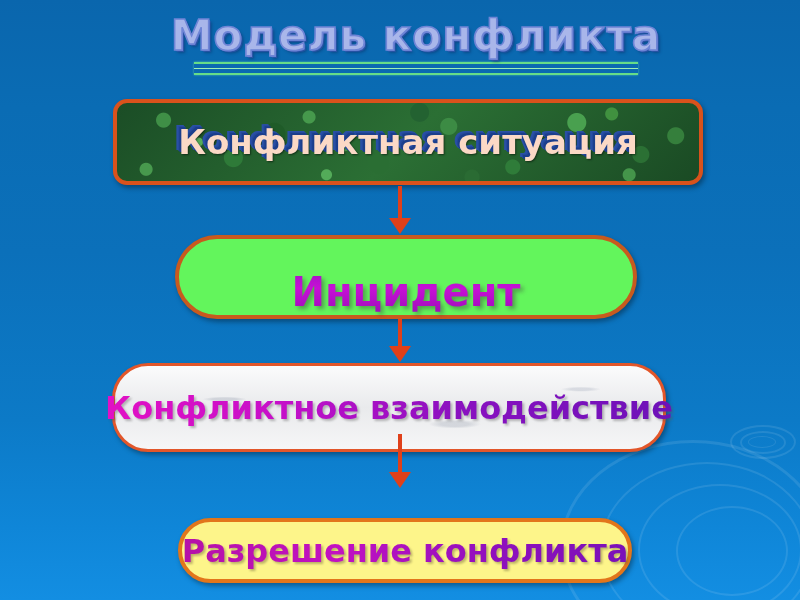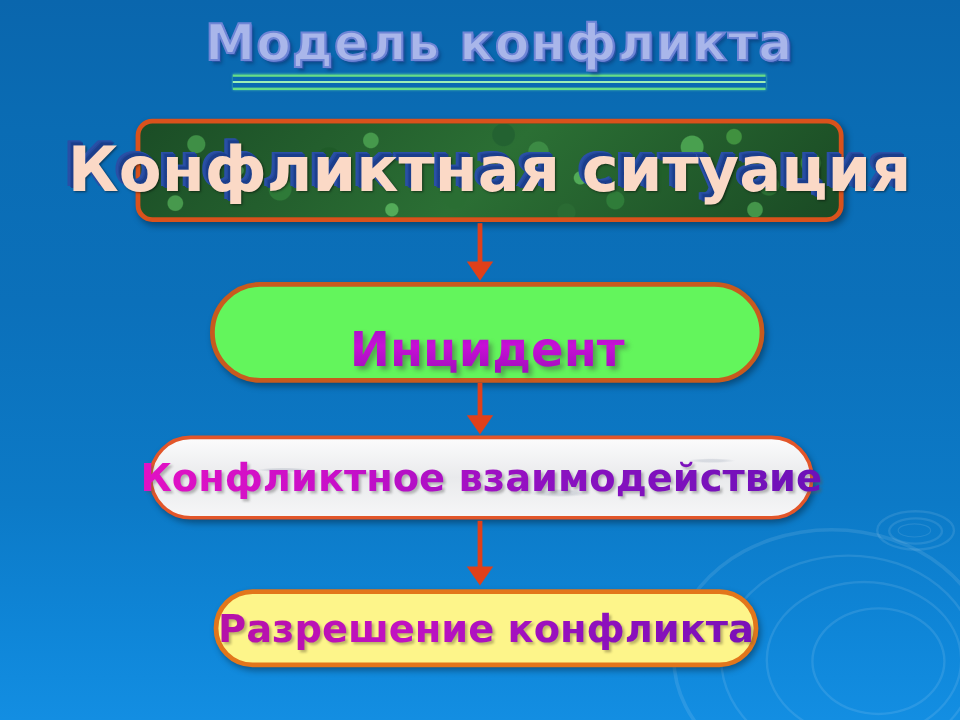--- a/index.html
+++ b/index.html
@@ -126,21 +126,21 @@
       radial-gradient(circle at 74% 48%, #21602a 0 10px, transparent 11px),
       radial-gradient(circle at 85% 14%, #40913f 0 6px, transparent 7px),
       radial-gradient(circle at 96% 42%, #357f3c 0 8px, transparent 9px),
       radial-gradient(circle at 5% 85%, #47994d 0 6px, transparent 7px),
       radial-gradient(circle at 36% 92%, #53ab59 0 5px, transparent 6px),
       radial-gradient(circle at 61% 95%, #2a6b33 0 7px, transparent 8px),
       radial-gradient(circle at 88% 92%, #44954a 0 6px, transparent 7px),
       linear-gradient(135deg, #1b4d26 0%, #2b6f34 50%, #1a4a24 100%);
   }
   #node-situation .label {
-    font-size: 52px;
+    font-size: 34px;
     line-height: 50px;
     color: #fbd9c6;
     text-shadow:
       -2px -2px 0 #1b3e8c,
       -3px -3px 0 #24499c,
       -4px -4px 0 #2a50a6,
       -5px -4px 0 #2a50a6,
        1px 1px 2px rgba(0,0,0,0.5);
   }
 
@@ -160,24 +160,24 @@
     line-height: 46px;
     background: linear-gradient(to bottom, #a112c4 0%, #c710d6 42%, #9a0db6 100%);
     -webkit-background-clip: text;
     background-clip: text;
     color: transparent;
     filter: drop-shadow(3px 3px 2px rgba(60,60,60,0.45));
   }
 
   
   #node-interaction {
-    left: 124px;
+    left: 112px;
     top: 363px;
     width: 554px;
-    height: 70px;
+    height: 89px;
     border-radius: 36px;
     border-width: 3px;
     border-color: #e2562a;
     background-color: #f1f1f1;
     background-image:
       linear-gradient(115deg, rgba(150,160,170,0.55) 0 2px, transparent 2px 16px),
       linear-gradient(65deg, rgba(130,140,155,0.40) 0 2px, transparent 2px 22px),
       linear-gradient(160deg, rgba(165,175,185,0.35) 0 3px, transparent 3px 28px),
       radial-gradient(ellipse at 20% 40%, rgba(190,195,205,0.6) 0 12px, transparent 22px),
       radial-gradient(ellipse at 62% 70%, rgba(185,190,200,0.5) 0 14px, transparent 26px),
@@ -190,21 +190,21 @@
     background: linear-gradient(to right, #e211c4 0%, #c70fc9 30%, #8a11c0 62%, #6d11b8 100%);
     -webkit-background-clip: text;
     background-clip: text;
     color: transparent;
     filter: drop-shadow(2px 2px 1px rgba(90,90,90,0.40));
   }
 
   
   #node-resolution {
     left: 178px;
-    top: 491px;
+    top: 518px;
     width: 454px;
     height: 65px;
     border-radius: 34px;
     border-width: 4px;
     border-color: #e2761b;
     background: #fdf58a;
   }
   #node-resolution .label {
     font-size: 32px;
     line-height: 36px;

